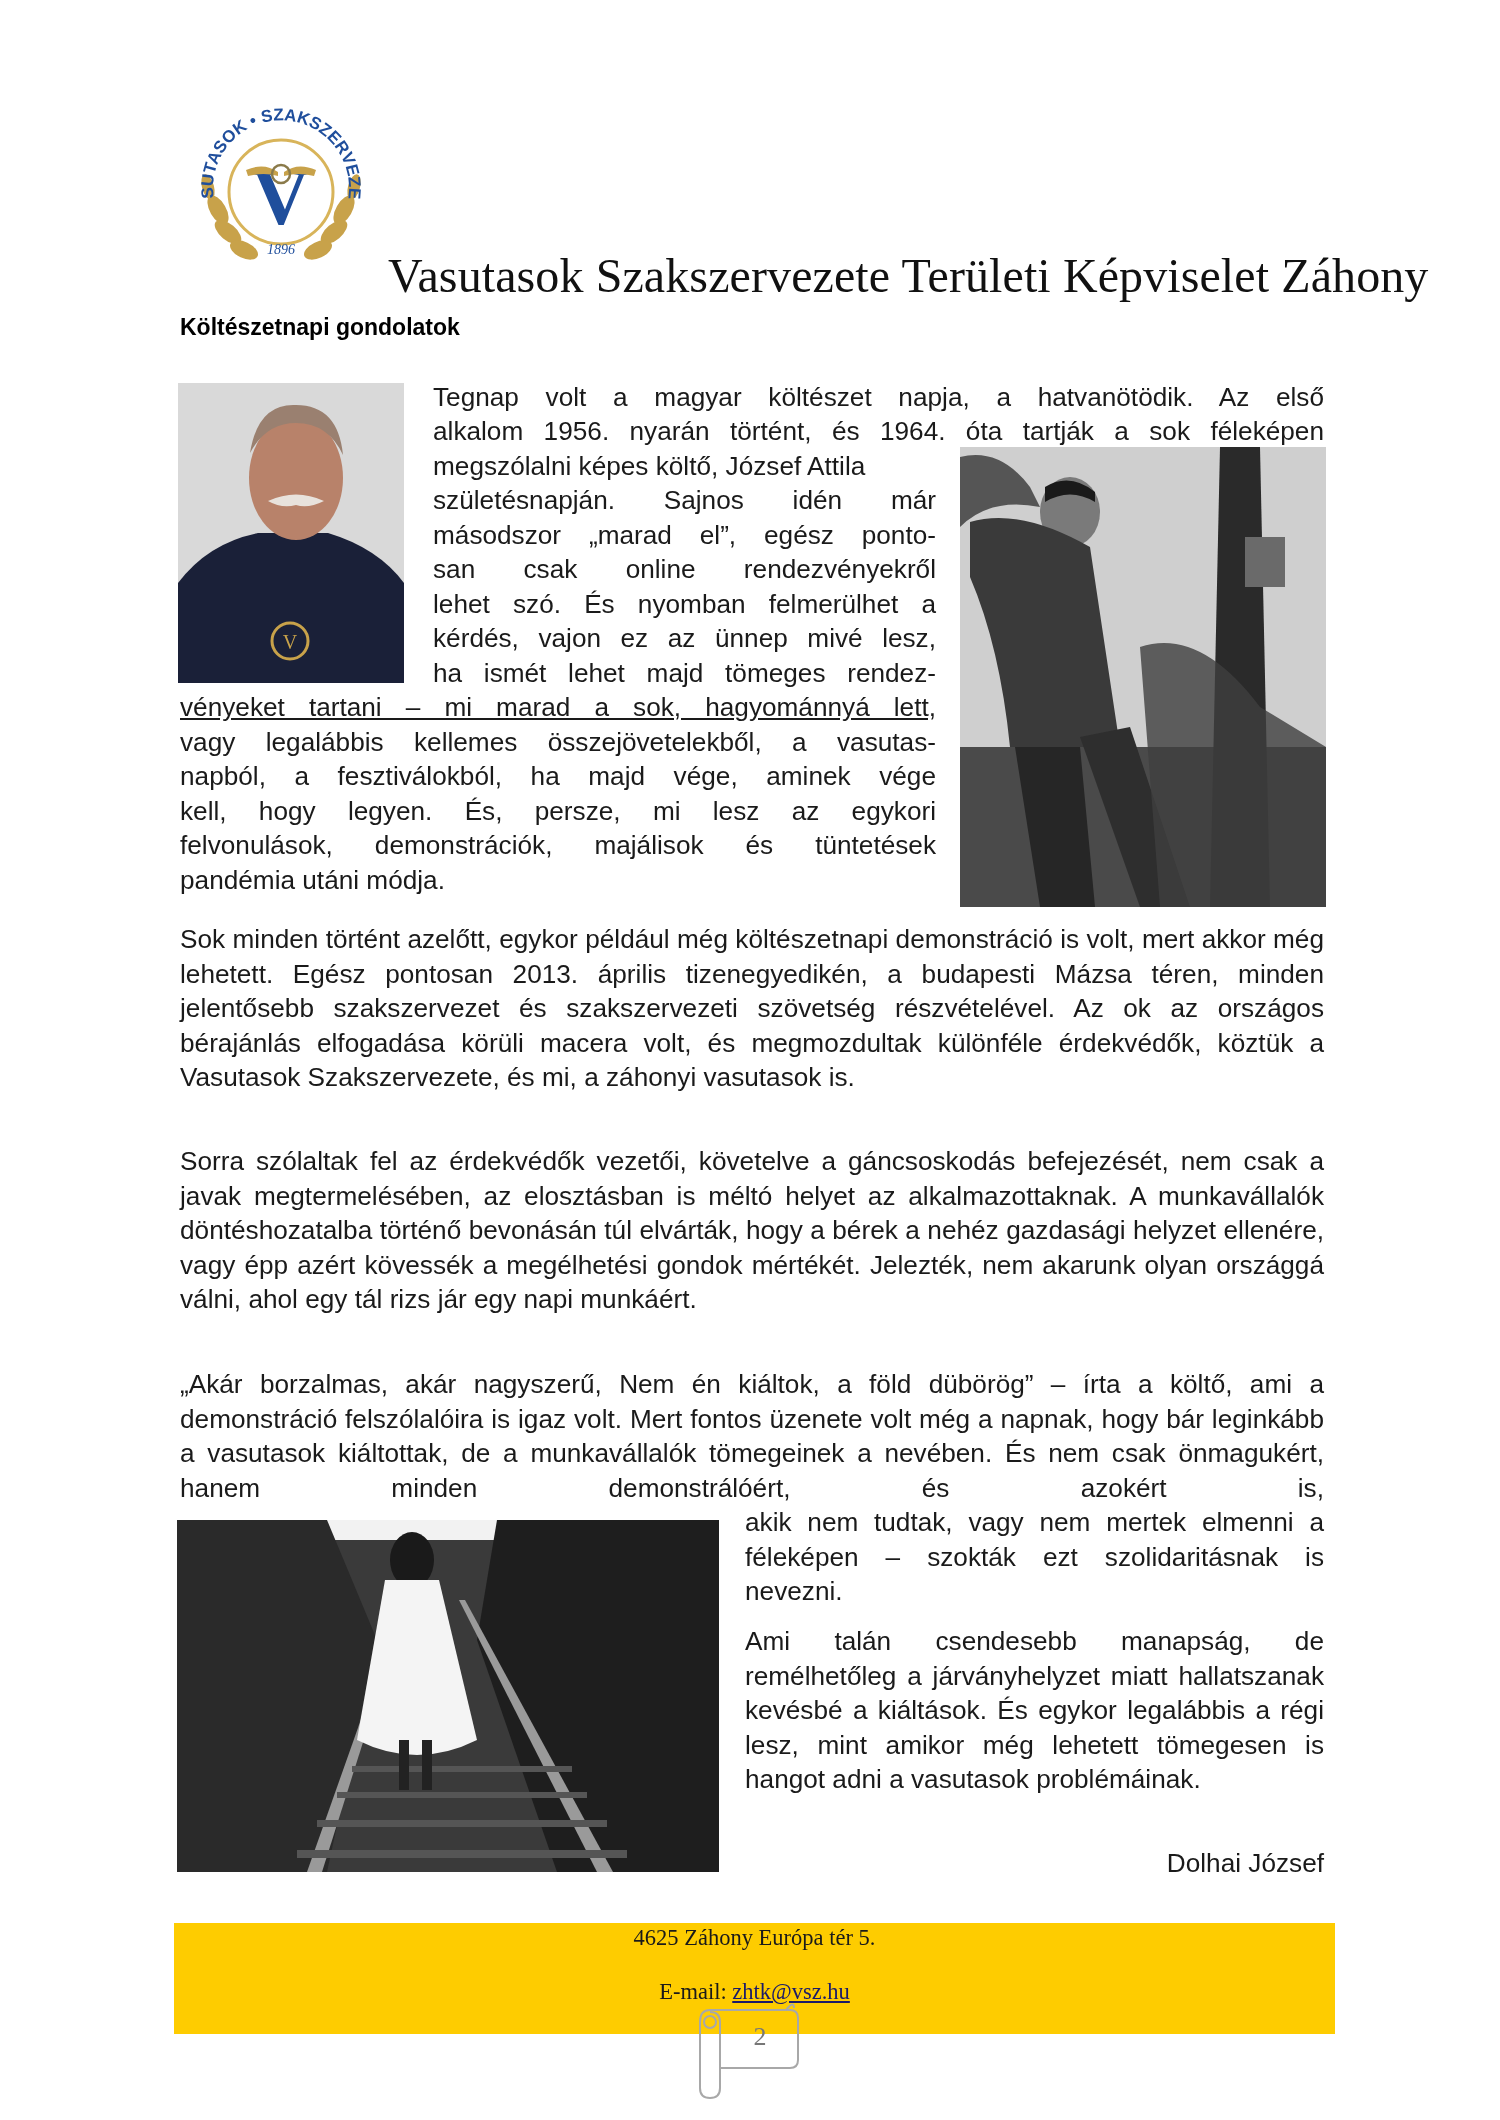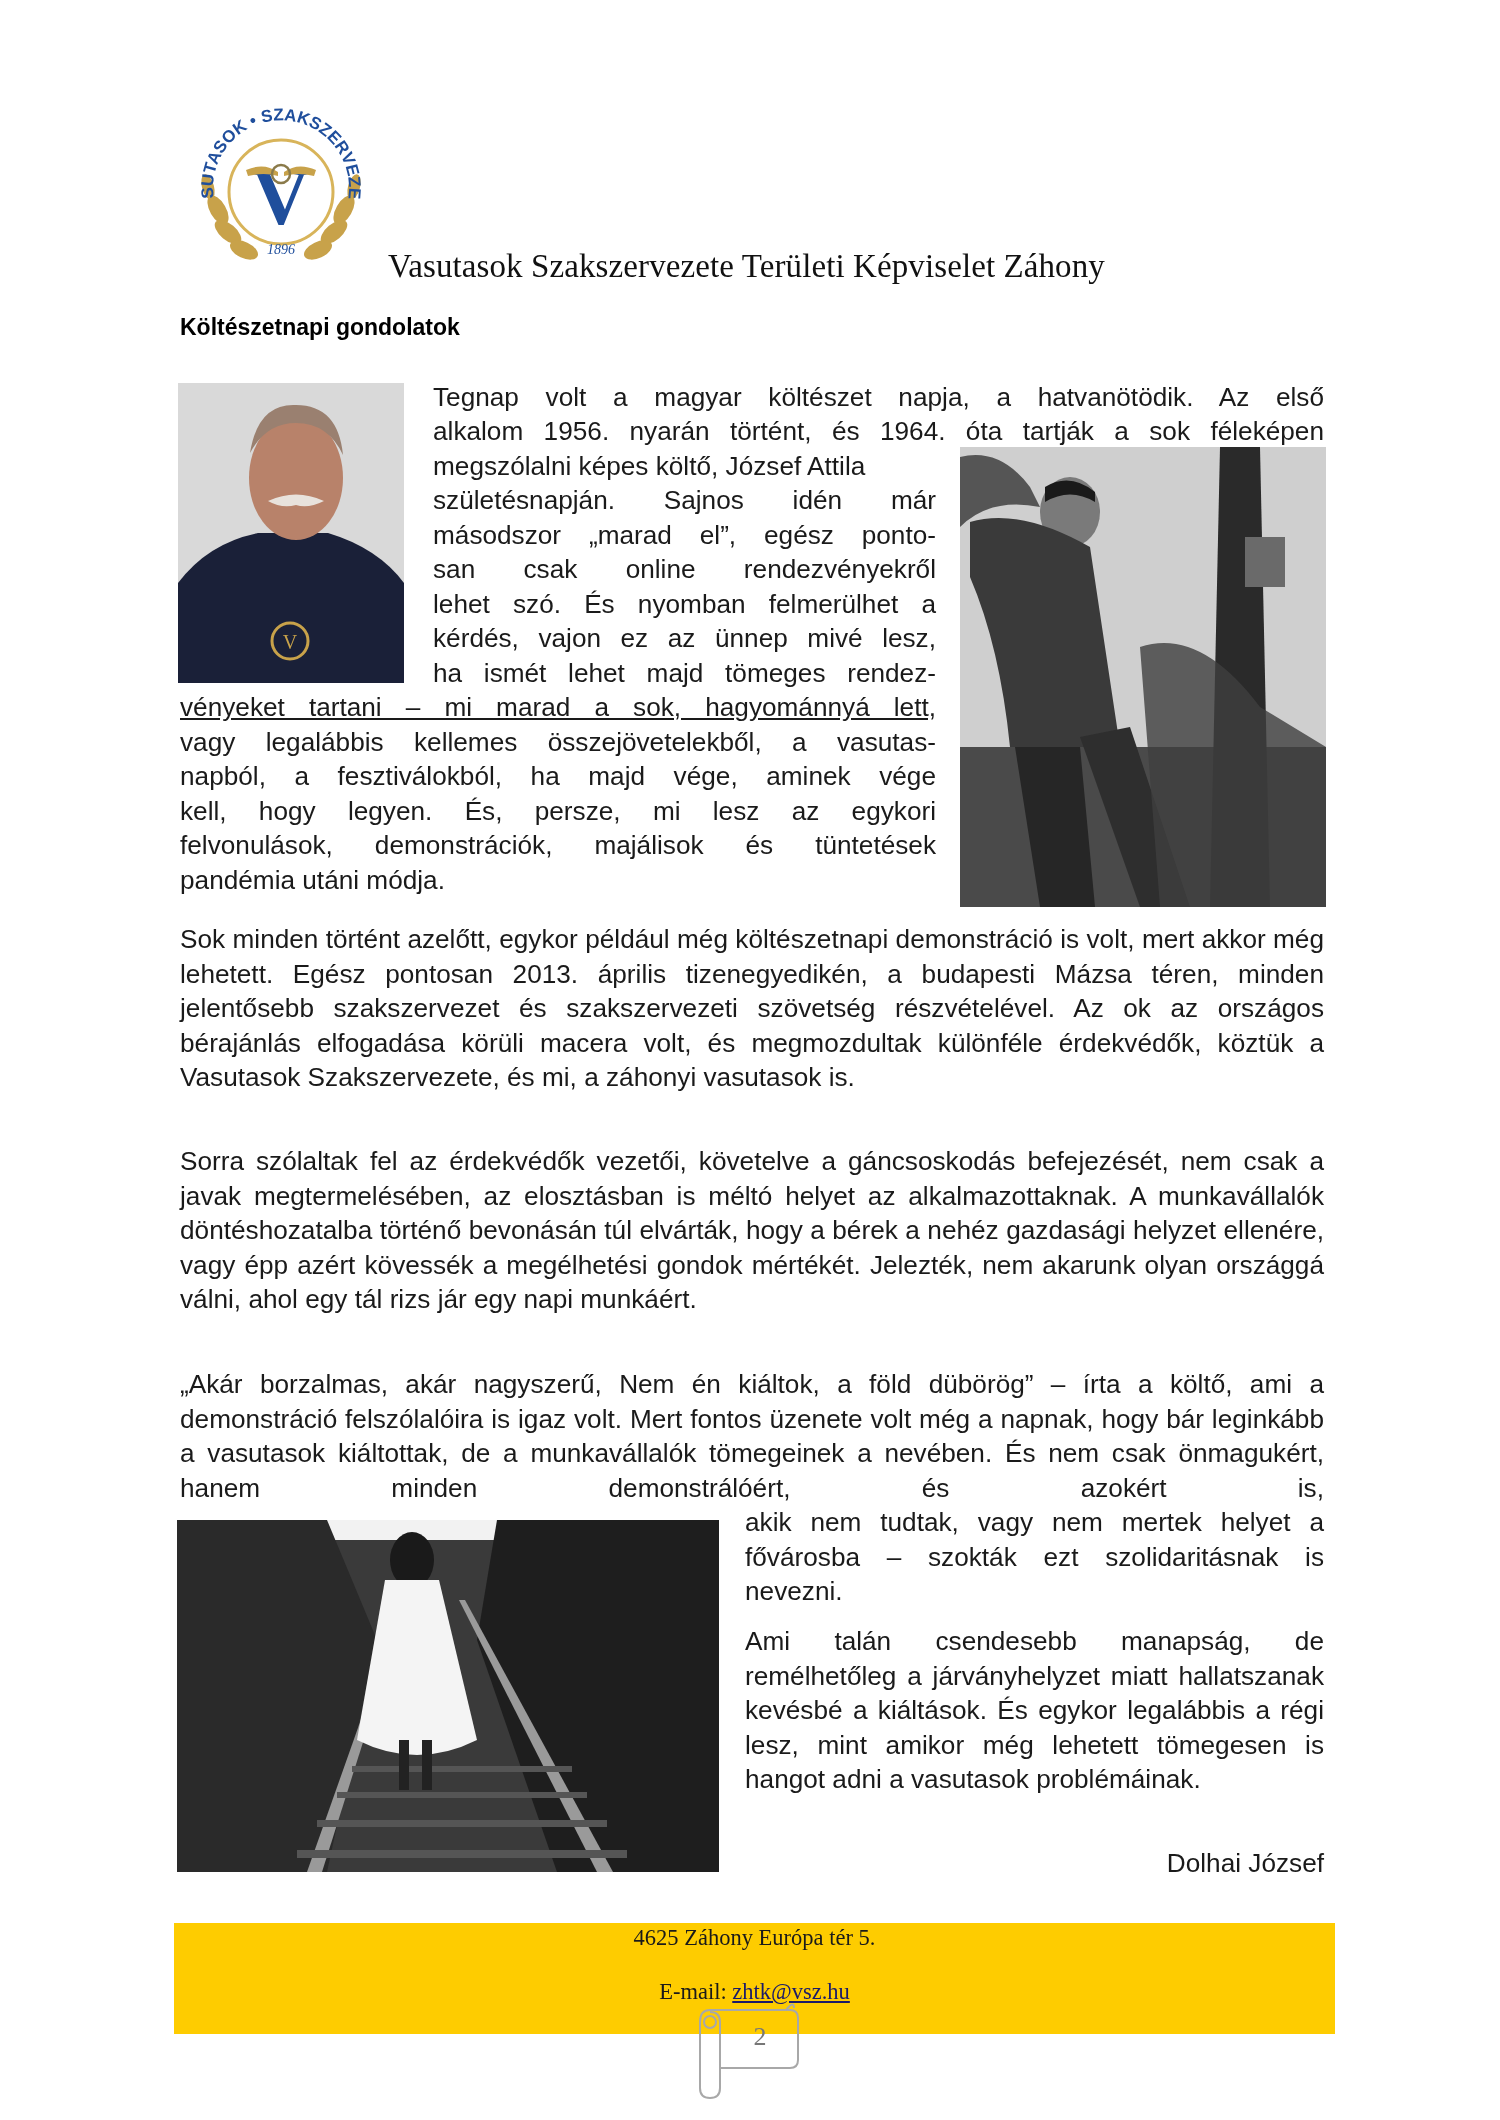--- a/index.html
+++ b/index.html
@@ -1,19 +1,19 @@
 <!DOCTYPE html>
 <html><head>
 <meta charset="utf-8">
 <style>
   html, body { margin: 0; padding: 0; background: #ffffff; }
   body { width: 1500px; height: 2120px; position: relative; overflow: hidden; font-family: "Liberation Sans", sans-serif; color: #111; }
 
   .logo { position: absolute; left: 186px; top: 92px; width: 190px; height: 190px; }
-  .org-title { position: absolute; left: 388px; top: 248px; font-family: "Liberation Serif", serif; font-size: 33px; color: #111; white-space: nowrap; letter-spacing: 0.1px; }
+  .org-title { position: absolute; left: 388px; top: 248px; font-family: "Liberation Serif", serif; font-size: 48px; color: #111; white-space: nowrap; letter-spacing: 0.1px; }
   .article-title { position: absolute; left: 180px; top: 314px; font-family: "Liberation Sans", sans-serif; font-weight: bold; font-size: 23px; color: #000; }
 
   .text { font-family: "Liberation Sans", sans-serif; font-size: 26.2px; line-height: 34.6px; color: #1a1a1a; text-align: justify; }
   .para { position: absolute; margin: 0; }
   .para p { margin: 0; }
 
   .photo-portrait { position: absolute; left: 178px; top: 383px; width: 226px; height: 300px; background: #d6d6d6; overflow: hidden; }
   .photo-attila { position: absolute; left: 960px; top: 447px; width: 366px; height: 460px; background: #bdbdbd; overflow: hidden; }
   .photo-rail { position: absolute; left: 177px; top: 1520px; width: 542px; height: 352px; background: #2a2a2a; overflow: hidden; }
 
@@ -133,21 +133,21 @@
       <rect x="175" y="246" width="220" height="6"></rect>
     </g>
     <ellipse cx="235" cy="40" rx="22" ry="28" fill="#1a1a1a"></ellipse>
     <path d="M 208 60 L 262 60 L 300 220 Q 240 250 180 220 Z" fill="#f4f4f4"></path>
     <rect x="222" y="220" width="10" height="50" fill="#222"></rect>
     <rect x="245" y="220" width="10" height="50" fill="#222"></rect>
   </svg>
 </div>
 
 <div class="text para" style="left:745px; top:1505px; width:579px;">
-  <p>akik nem tudtak, vagy nem mertek helyet a fővárosba – szokták ezt szolidaritásnak is nevezni.</p>
+  <p>akik nem tudtak, vagy nem mertek elmenni a féleképen – szokták ezt szolidaritásnak is nevezni.</p>
 </div>
 
 <div class="text para" style="left:745px; top:1624px; width:579px;">
   <p>Ami talán csendesebb manapság, de remélhetőleg a járványhelyzet miatt hallatszanak kevésbé a kiáltások. És egykor legalábbis a régi lesz, mint amikor még lehetett tömegesen is hangot adni a vasutasok problémáinak.</p>
 </div>
 
 <div class="text" style="position:absolute; left:1000px; top:1846px; width:324px; text-align:right;">Dolhai József</div>
 
 <div class="footer-band">
   <div class="footer-line" style="top:2px;">4625 Záhony Európa tér 5.</div>

